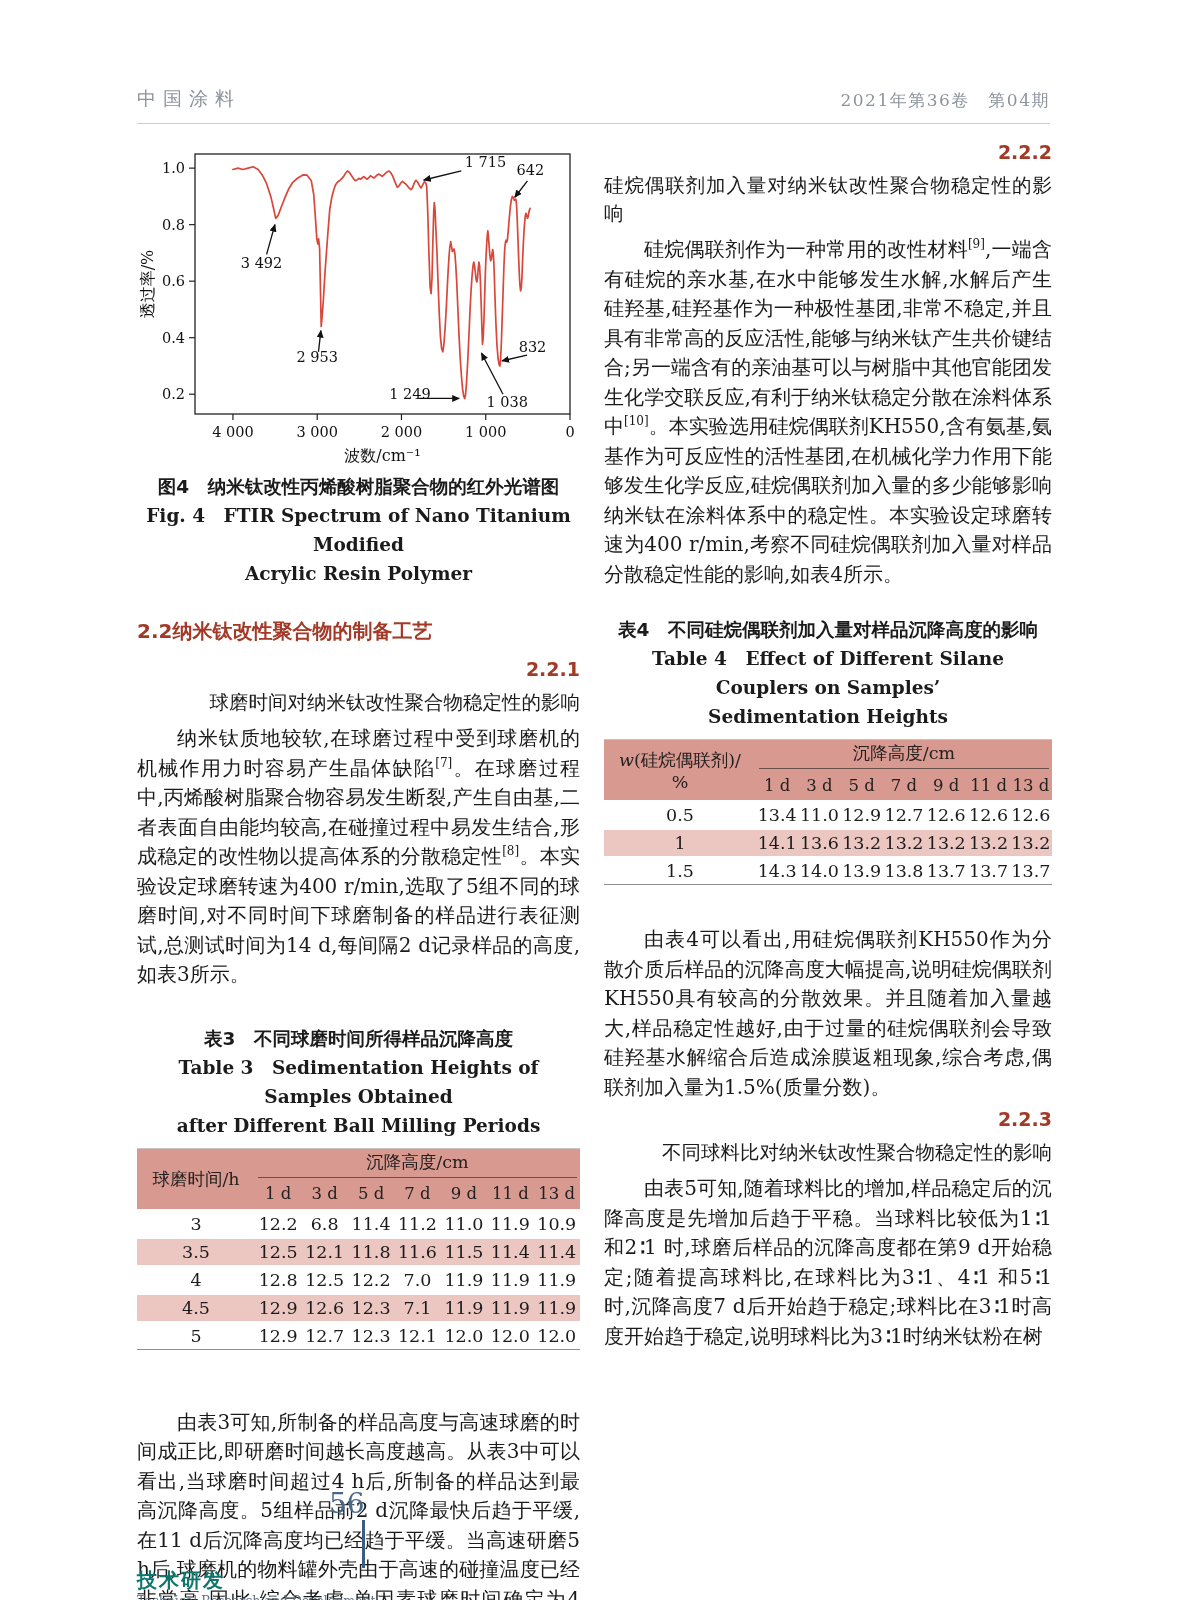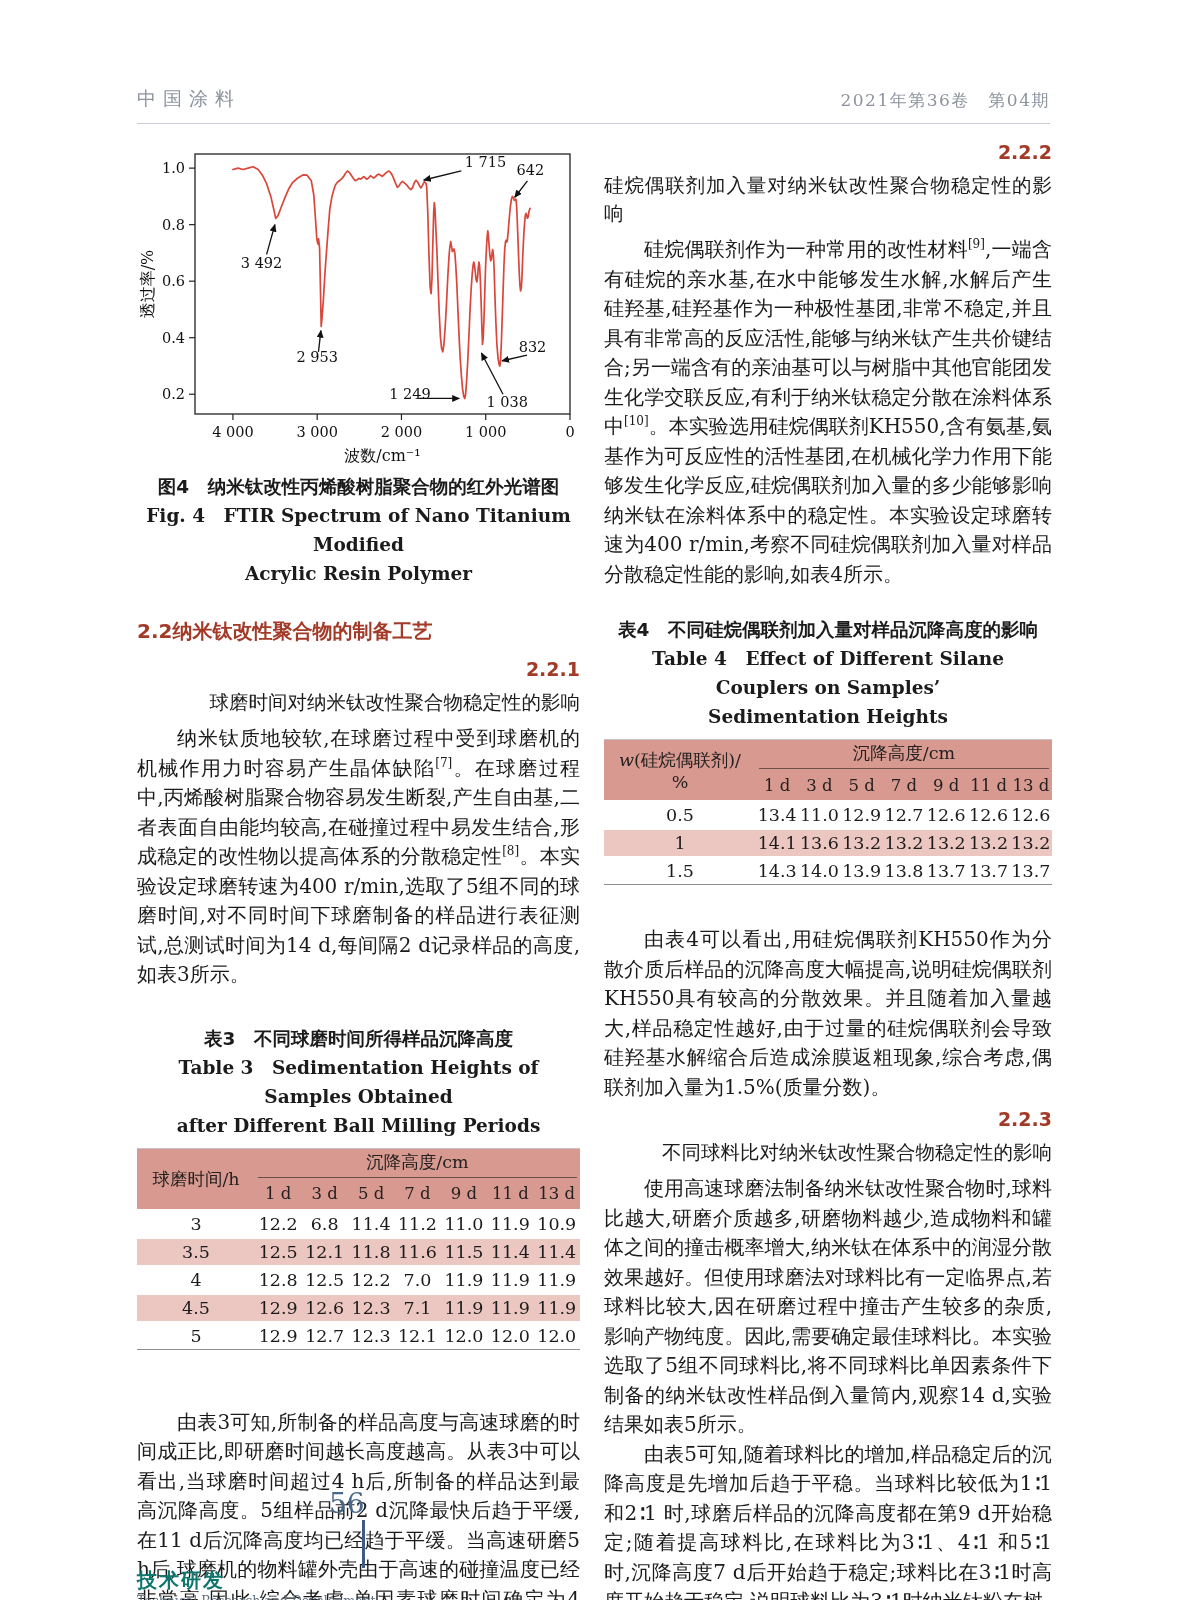--- a/index.html
+++ b/index.html
@@ -281,21 +281,20 @@
     </table>
 
   <div class="spacer40"></div>
   <p class="body">由表4可以看出,用硅烷偶联剂KH550作为分散介质后样品的沉降高度大幅提高,说明硅烷偶联剂KH550具有较高的分散效果。并且随着加入量越大,样品稳定性越好,由于过量的硅烷偶联剂会导致硅羟基水解缩合后造成涂膜返粗现象,综合考虑,偶联剂加入量为1.5%(质量分数)。</p>
 
   <div class="h-sub" style="margin-top:3px;">
     <span class="num">2.2.3</span>
     <span class="t">不同球料比对纳米钛改性聚合物稳定性的影响</span>
   </div>
 
-  <p class="body">使用高速球磨法制备纳米钛改性聚合物时,球料比越大,研磨介质越多,研磨物料越少,造成物料和罐体之间的撞击概率增大,纳米钛在体系中的润湿分散效果越好。但使用球磨法对球料比有一定临界点,若球料比较大,因在研磨过程中撞击产生较多的杂质,影响产物纯度。因此,需要确定最佳球料比。本实验选取了5组不同球料比,将不同球料比单因素条件下制备的纳米钛改性样品倒入量筒内,观察14 d,实验结果如表5所示。</p>
   <p class="body">由表5可知,随着球料比的增加,样品稳定后的沉降高度是先增加后趋于平稳。当球料比较低为1∶1和2∶1 时,球磨后样品的沉降高度都在第9 d开始稳定;随着提高球料比,在球料比为3∶1、4∶1 和5∶1 时,沉降高度7 d后开始趋于稳定;球料比在3∶1时高度开始趋于稳定,说明球料比为3∶1时纳米钛粉在树</p>
 </div>
 
 <div class="ftr">
   <span class="pg">56</span>
   <span class="bar"></span>
   <span>
     <div class="tcn">技术研发</div>
     <div class="ten">Technical Research and Development</div>
   </span>

